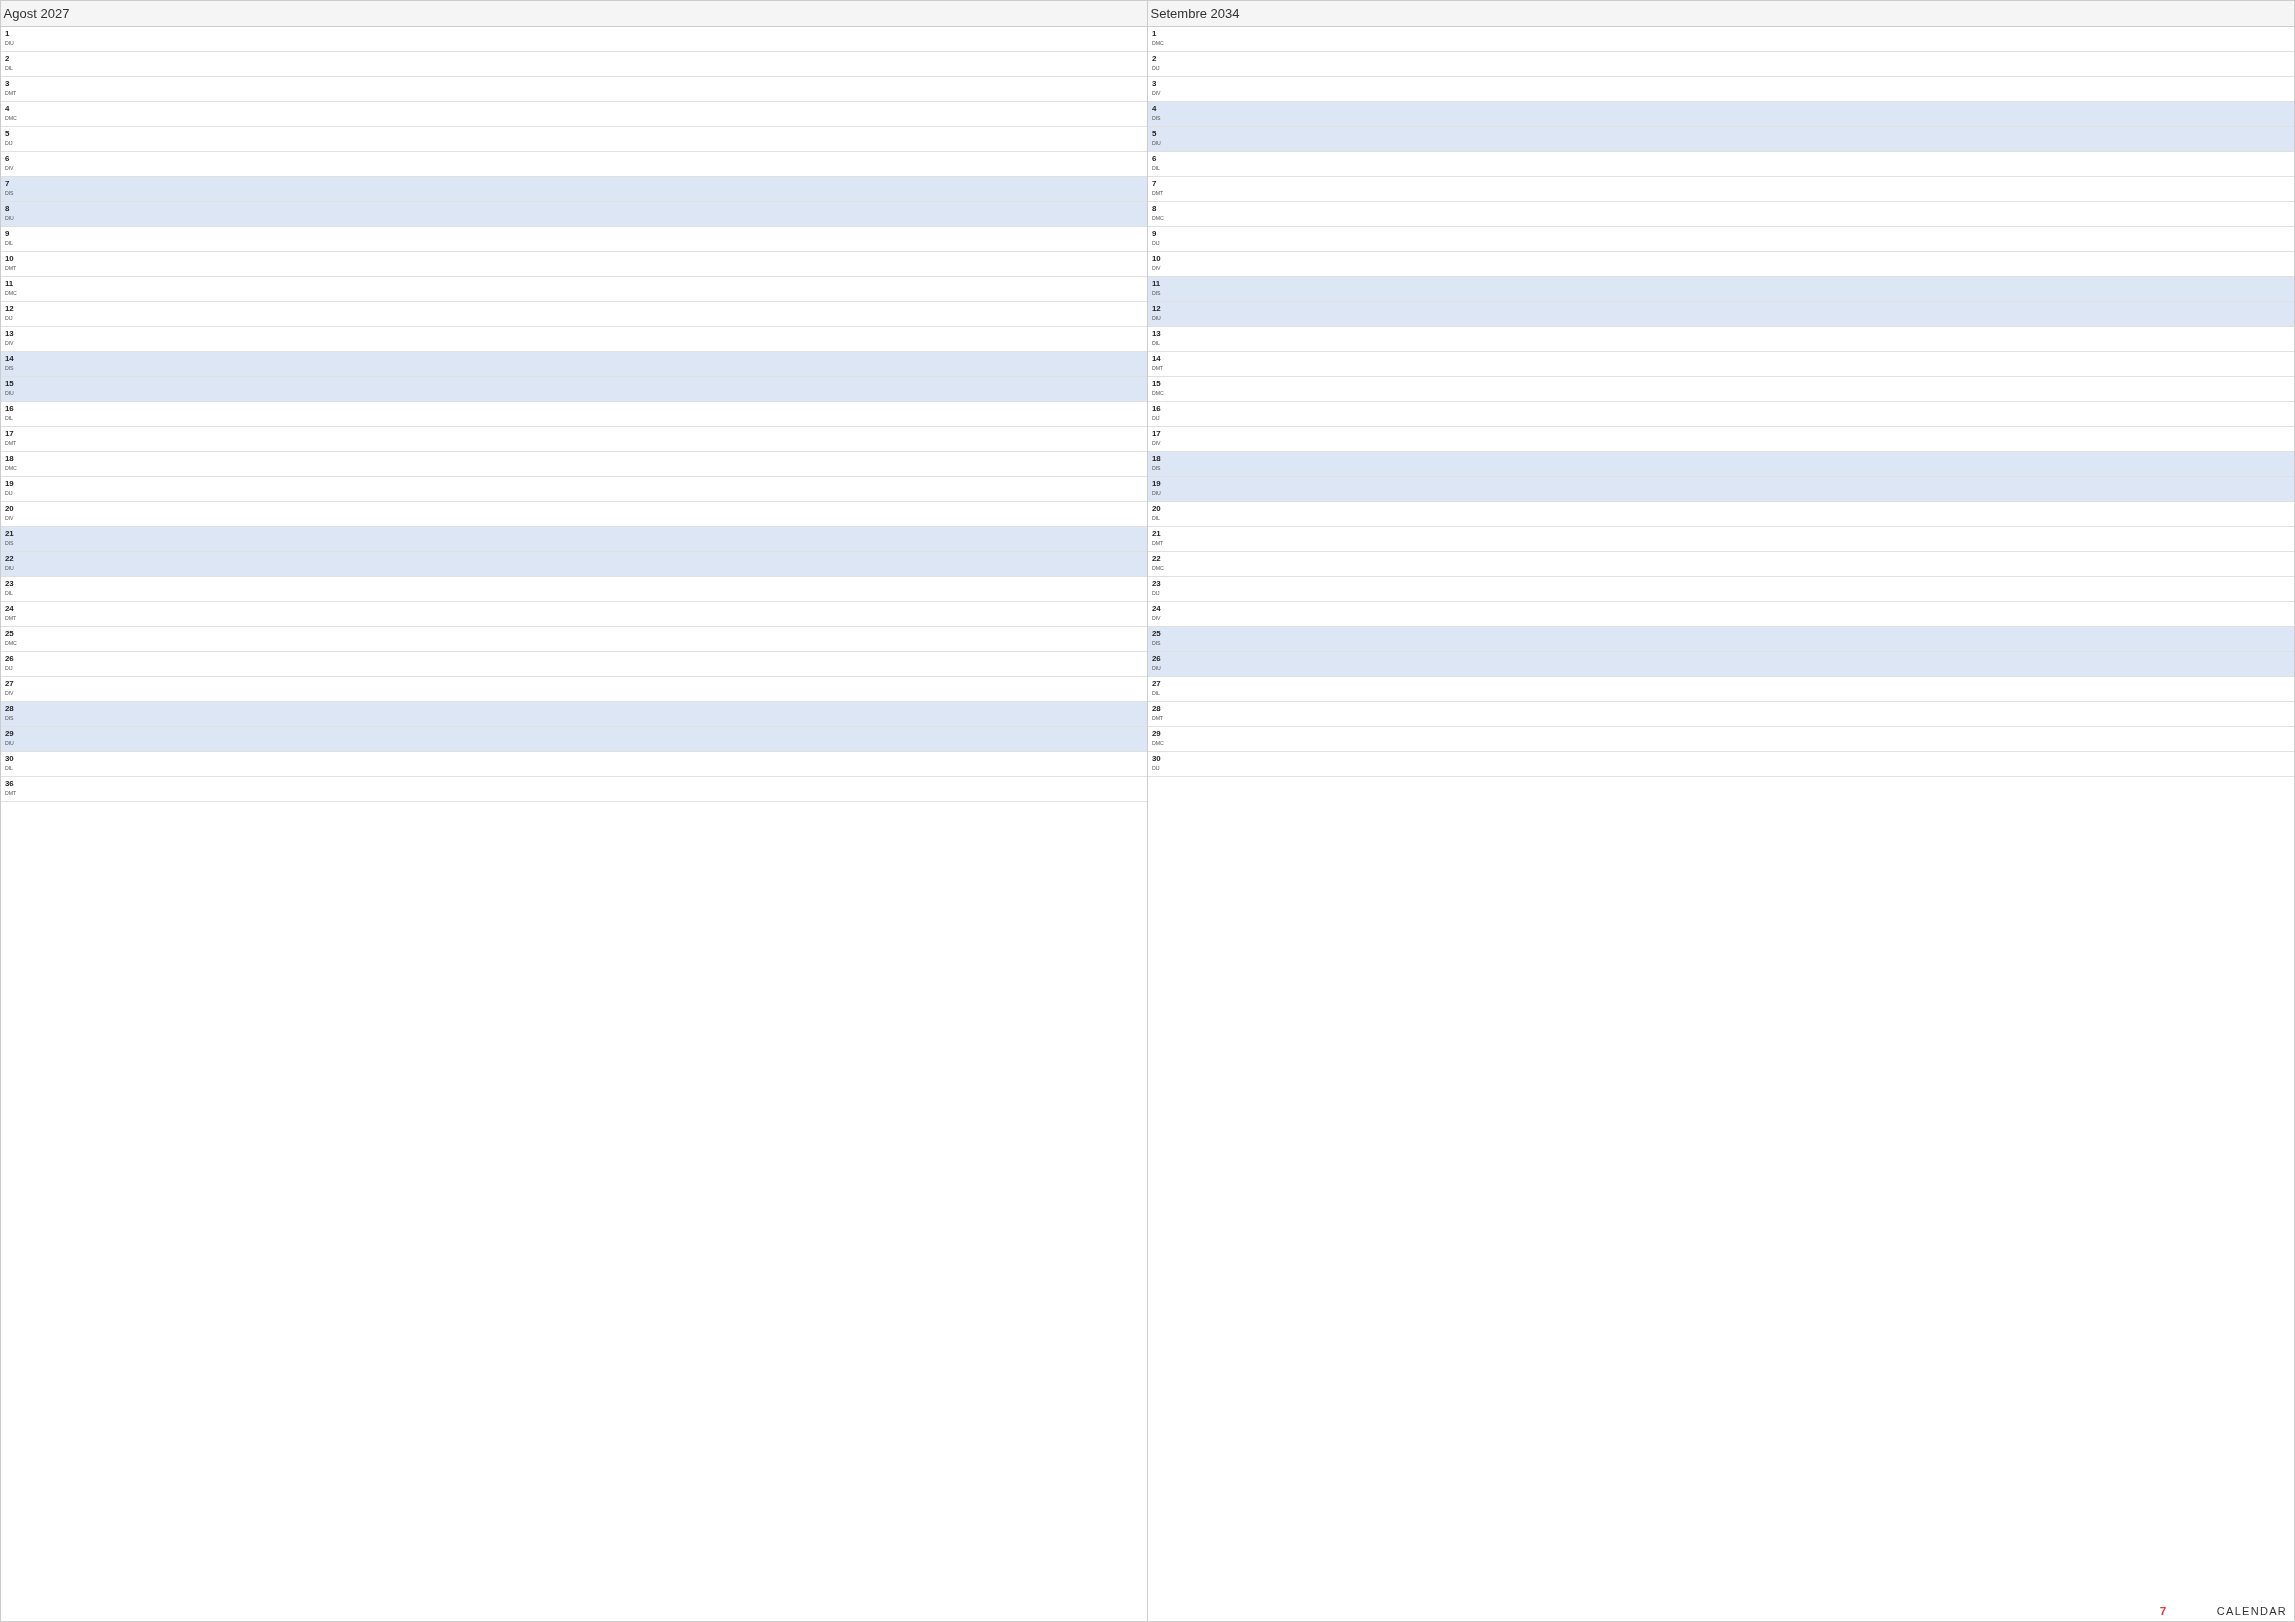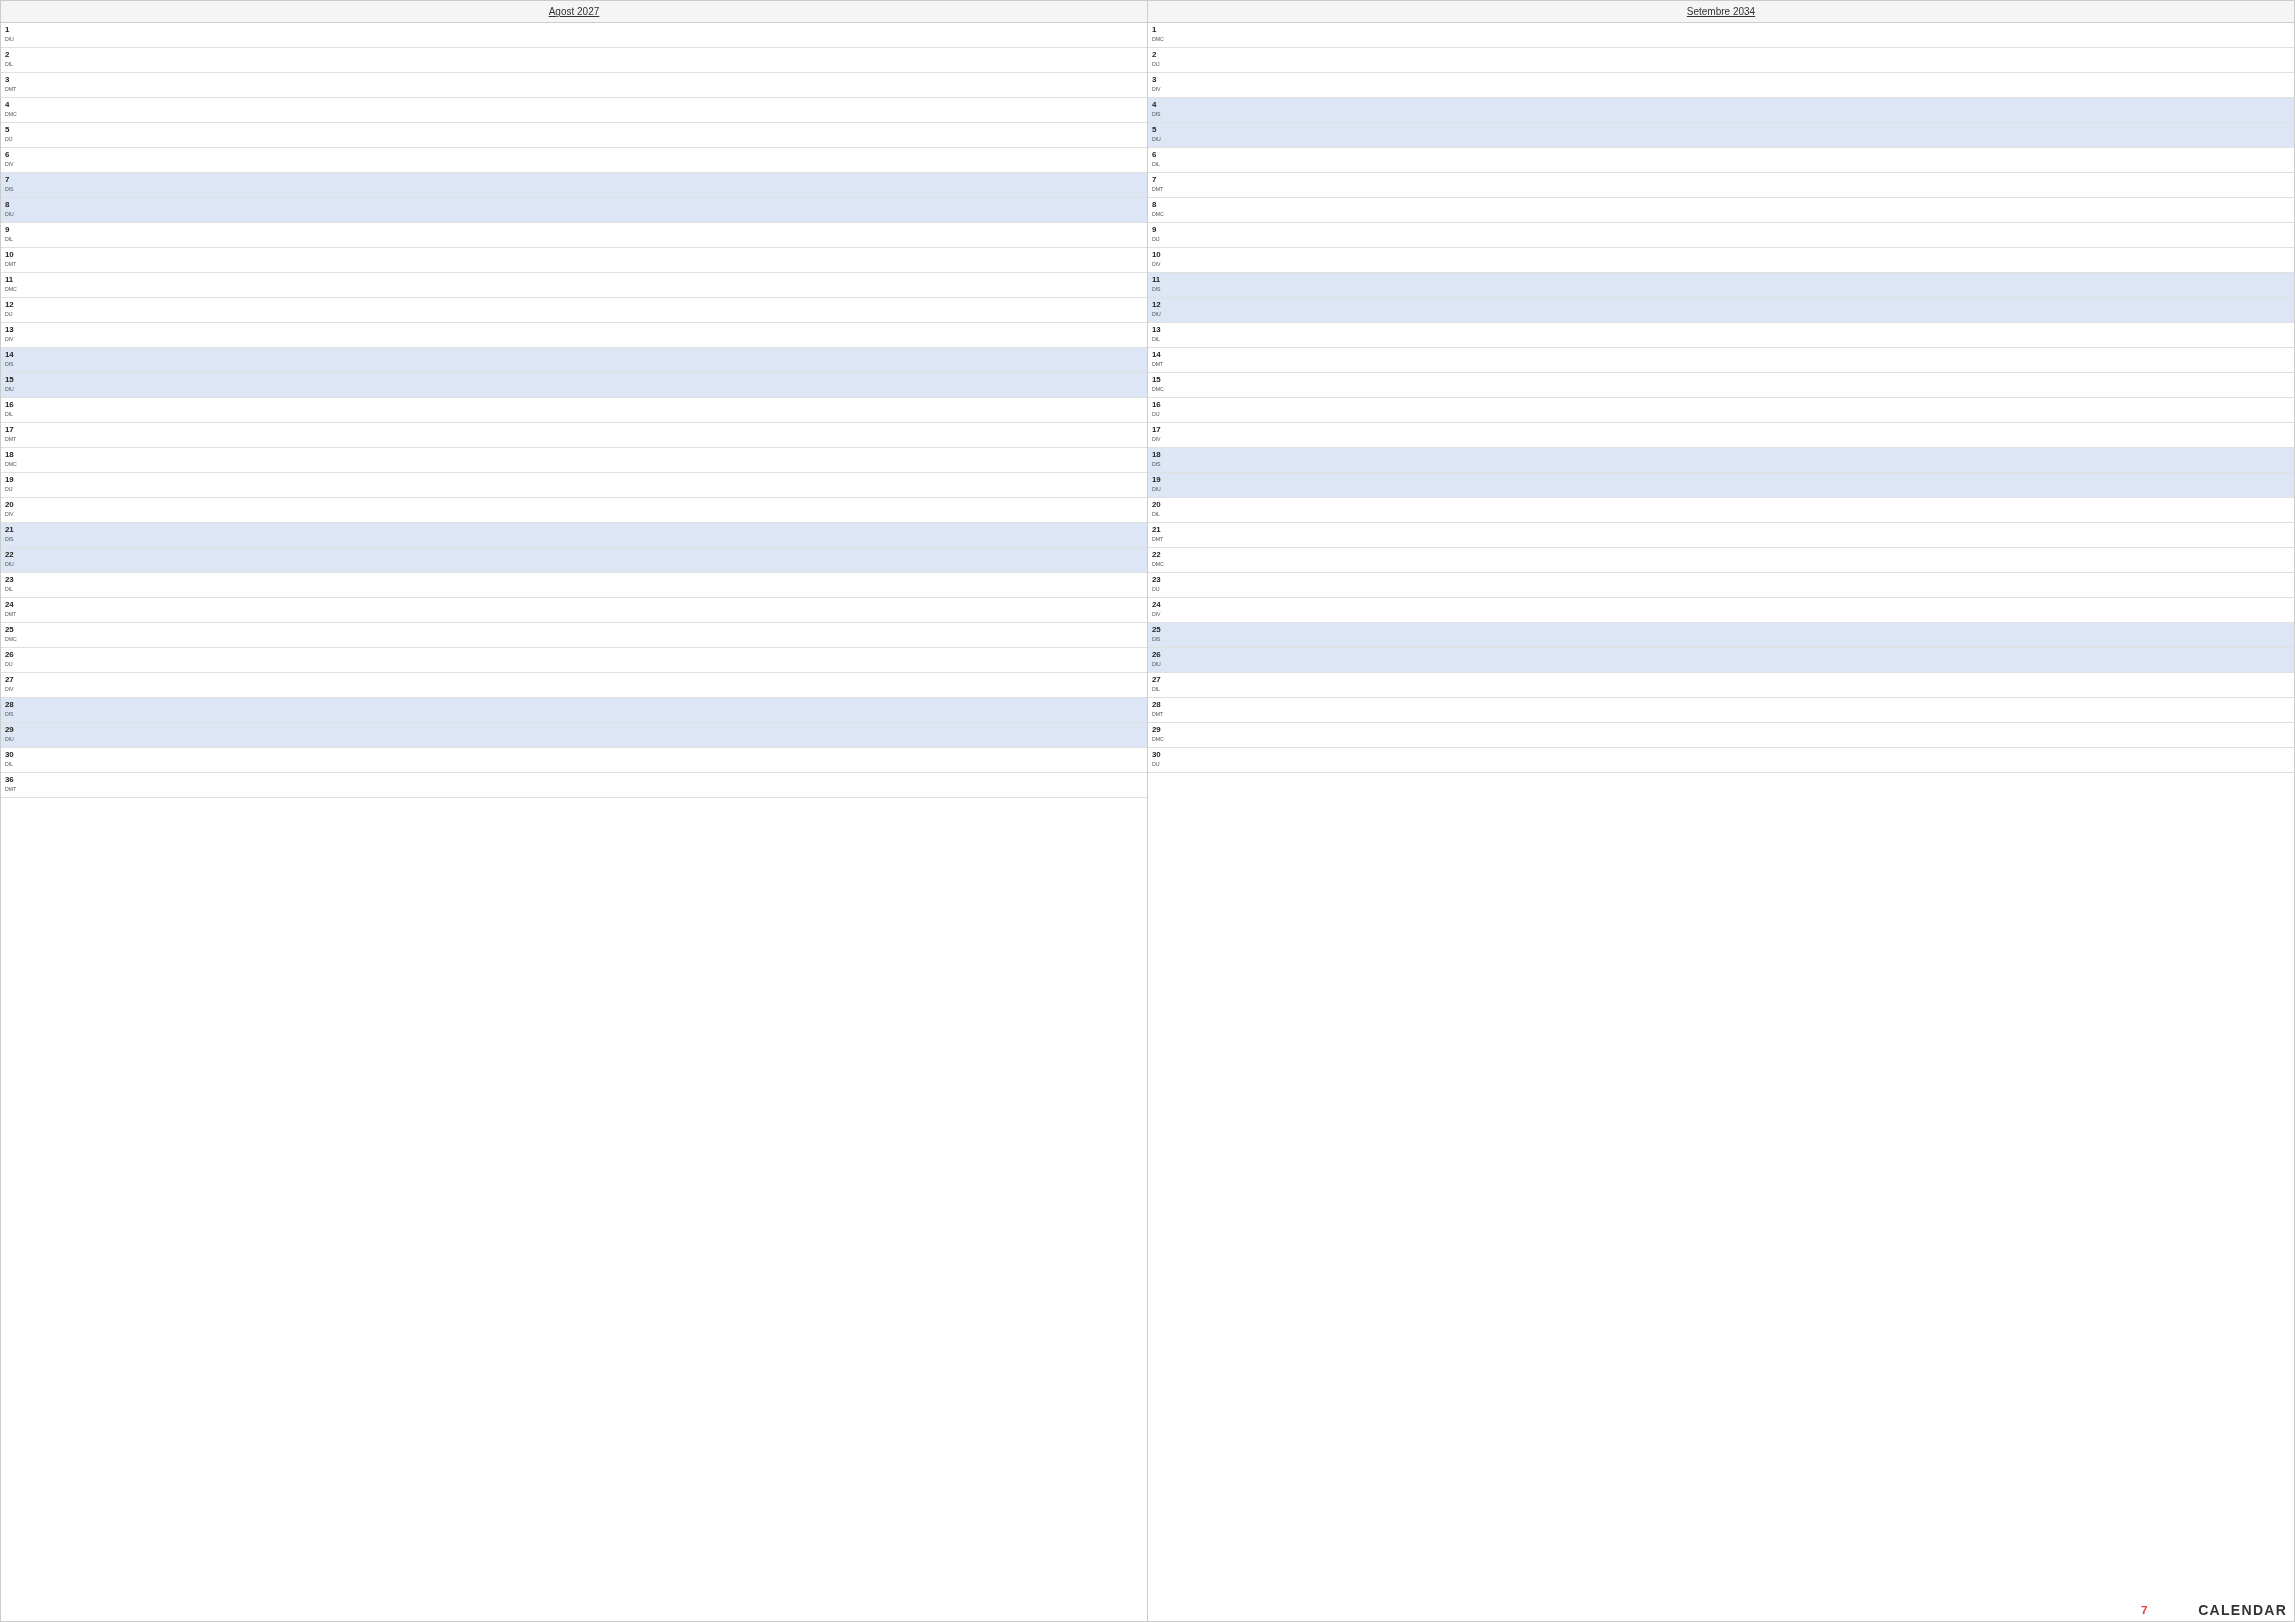--- a/index.html
+++ b/index.html
@@ -22,26 +22,24 @@
     .month-column {
       flex: 1;
       border-right: 0.7px solid #ccc;
     }
     .month-column:last-child {
       border-right: none;
     }
     .month-header {
       background: #f5f5f5;
       border-bottom: 0.7px solid #ccc;
-      text-align: center;
       padding: 5.2px 2.6px;
-      font-size: 10px;
+      font-size: 13px;
       font-weight: normal;
       color: #333;
-      text-decoration: underline;
     }
     .day-row {
       display: flex;
       align-items: flex-start;
       border-bottom: 0.7px solid #e0e0e0;
       min-height: 25px;
       padding: 2px 3.9px;
     }
     .day-row.highlighted {
       background: #dce6f5;
@@ -70,22 +68,22 @@
       display: flex;
       align-items: center;
       gap: 2.6px;
     }
     .footer-logo {
       color: #e53935;
       font-size: 11.8px;
       font-weight: bold;
     }
     .footer-text {
-      font-size: 14px;
-      font-weight: bold;
+      font-size: 11px;
+      font-weight: normal;
       color: #333;
       letter-spacing: 1.3px;
       margin-left: 48px;
     }
   </style>
 </head>
 <body>
 
 <div class="calendar-wrapper">
 <div class="month-column">

